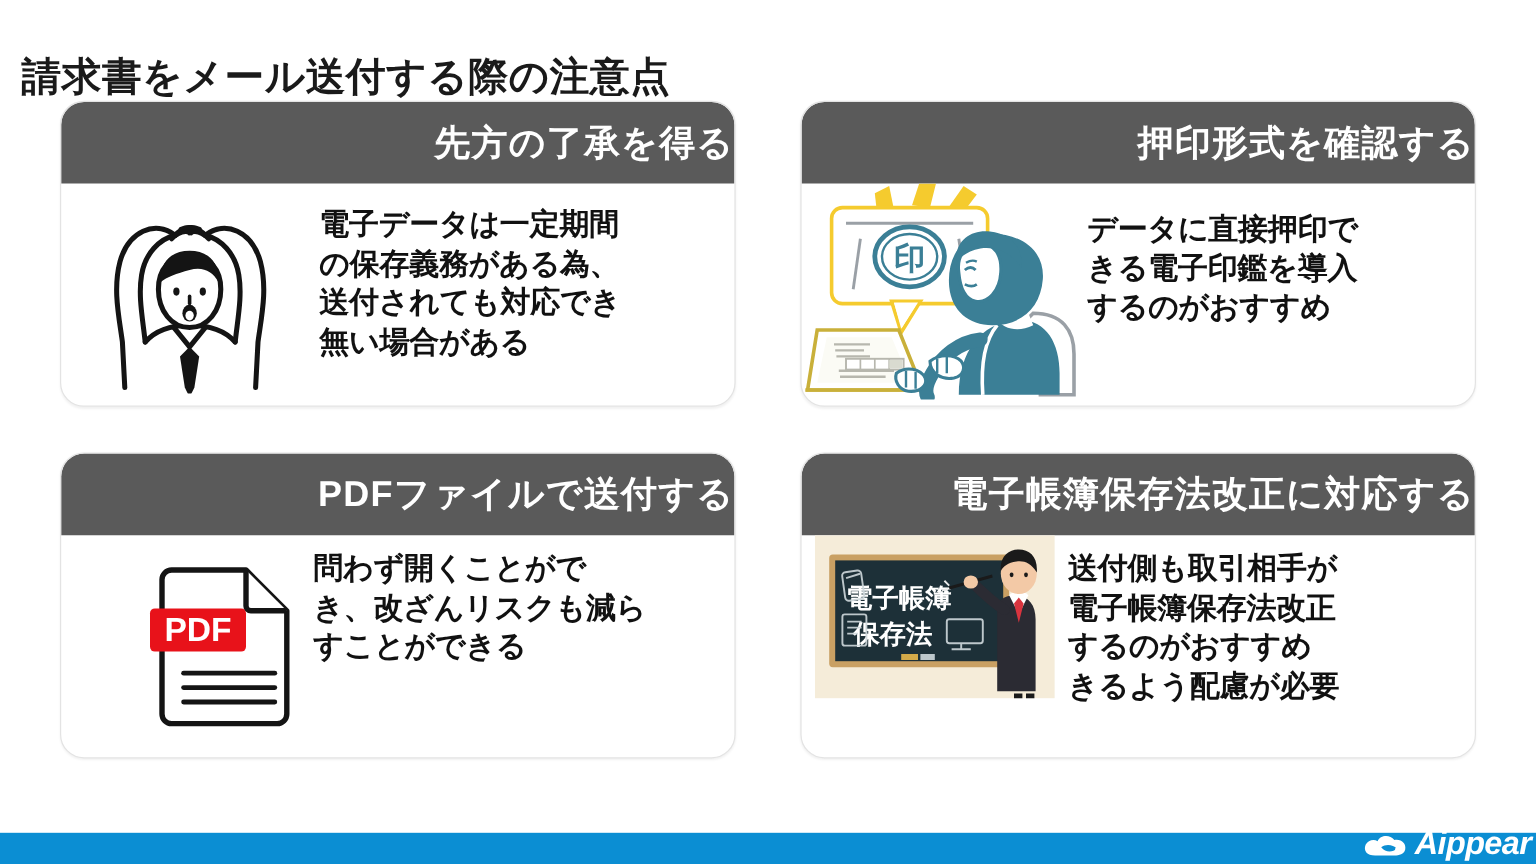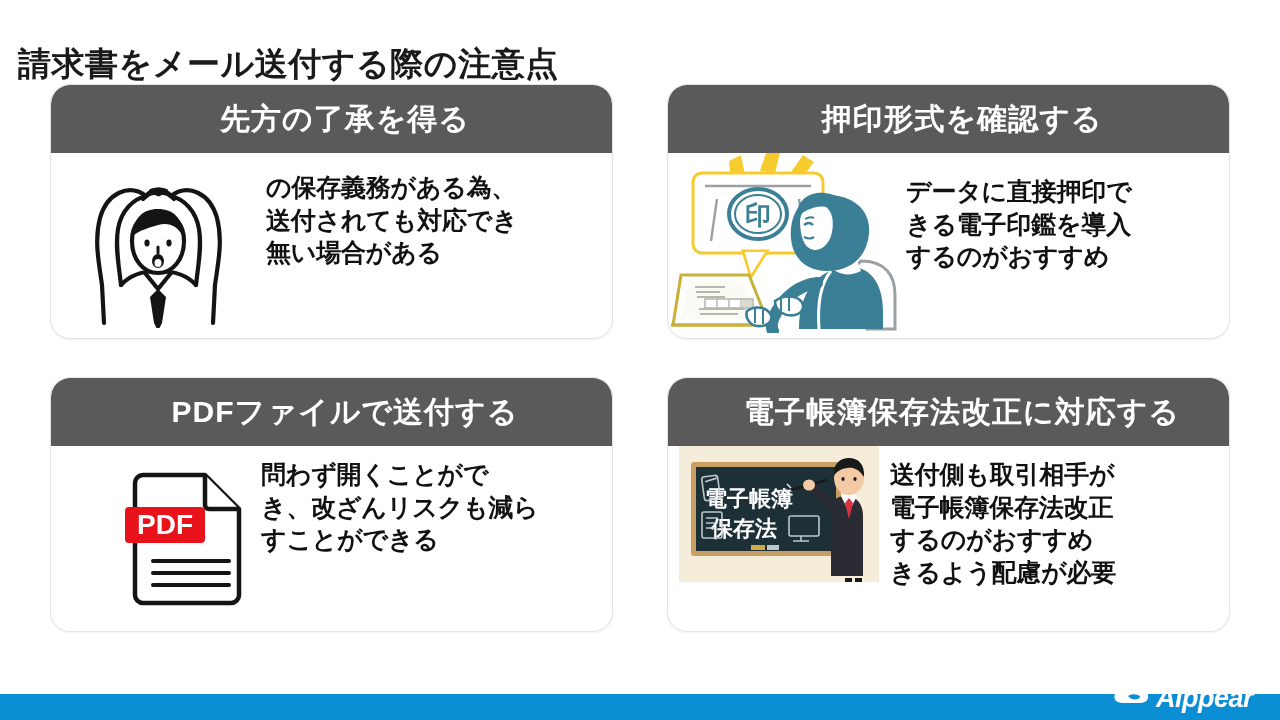--- a/index.html
+++ b/index.html
@@ -54,21 +54,21 @@
     overflow: hidden;
     box-shadow: 0 1px 2px rgba(0,0,0,0.06);
   }
 
   .card-header {
     height: 68px;
     background: #5a5a5a;
     border-radius: 19px 19px 0 0;
     display: flex;
     align-items: center;
-    justify-content: center;
+    justify-content: flex-end;
     padding-left: 27px;
   }
 
   .card-header-text {
     color: #ffffff;
     font-size: 30px;
     font-weight: bold;
     letter-spacing: 1px;
     white-space: nowrap;
   }
@@ -118,25 +118,25 @@
     position: absolute;
     left: 0;
     bottom: 0;
     width: 1280px;
     height: 26px;
     background: #0b8ed3;
   }
 
   .footer-logo {
     position: absolute;
-    right: 27px;
+    right: 4px;
     bottom: 1px;
     height: 36px;
     display: flex;
-    align-items: flex-start;
+    align-items: flex-end;
     gap: 4px;
   }
 
   .footer-logo-text {
     font-size: 27px;
     font-weight: bold;
     font-style: italic;
     color: #ffffff;
     letter-spacing: -0.5px;
   }
@@ -190,20 +190,21 @@
               <ellipse cx="98" cy="80" rx="2.6" ry="3.4" fill="#141414"></ellipse>
 
               <path d="M87 84 L 87 90" stroke="#141414" stroke-width="3" stroke-linecap="round" fill="none"></path>
 
               <ellipse cx="87" cy="98" rx="6" ry="7" fill="#141414"></ellipse>
               <ellipse cx="87" cy="100" rx="3.5" ry="4" fill="#ffffff"></ellipse>
             </g>
           </svg>
         </div>
         <div class="card-text">
+          <div>電子データは一定期間</div>
           <div>の保存義務がある為、</div>
           <div>送付されても対応でき</div>
           <div>無い場合がある</div>
         </div>
       </div>
     </div>
 
     <div class="card c2">
       <div class="card-header">
         <span class="card-header-text">押印形式を確認する</span>

